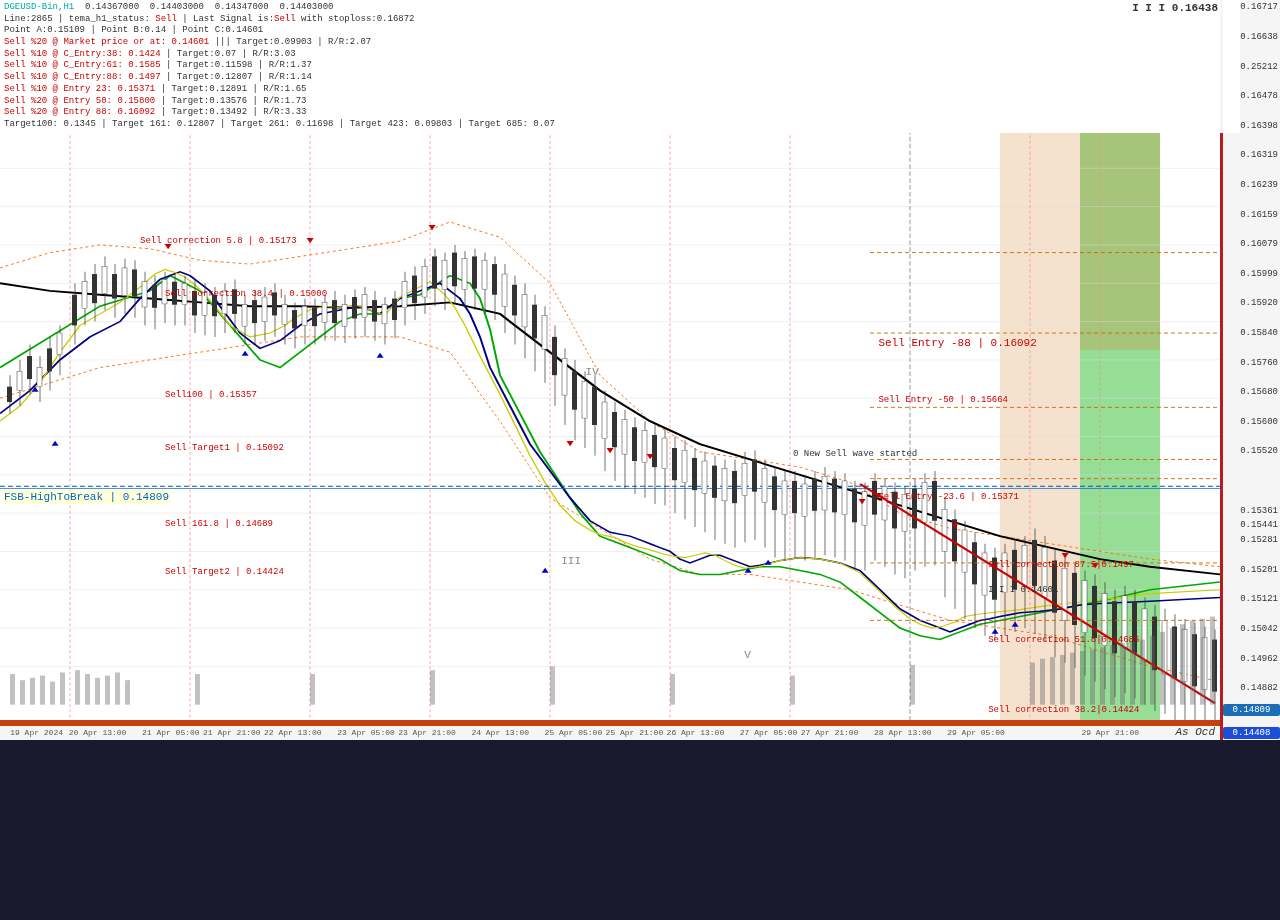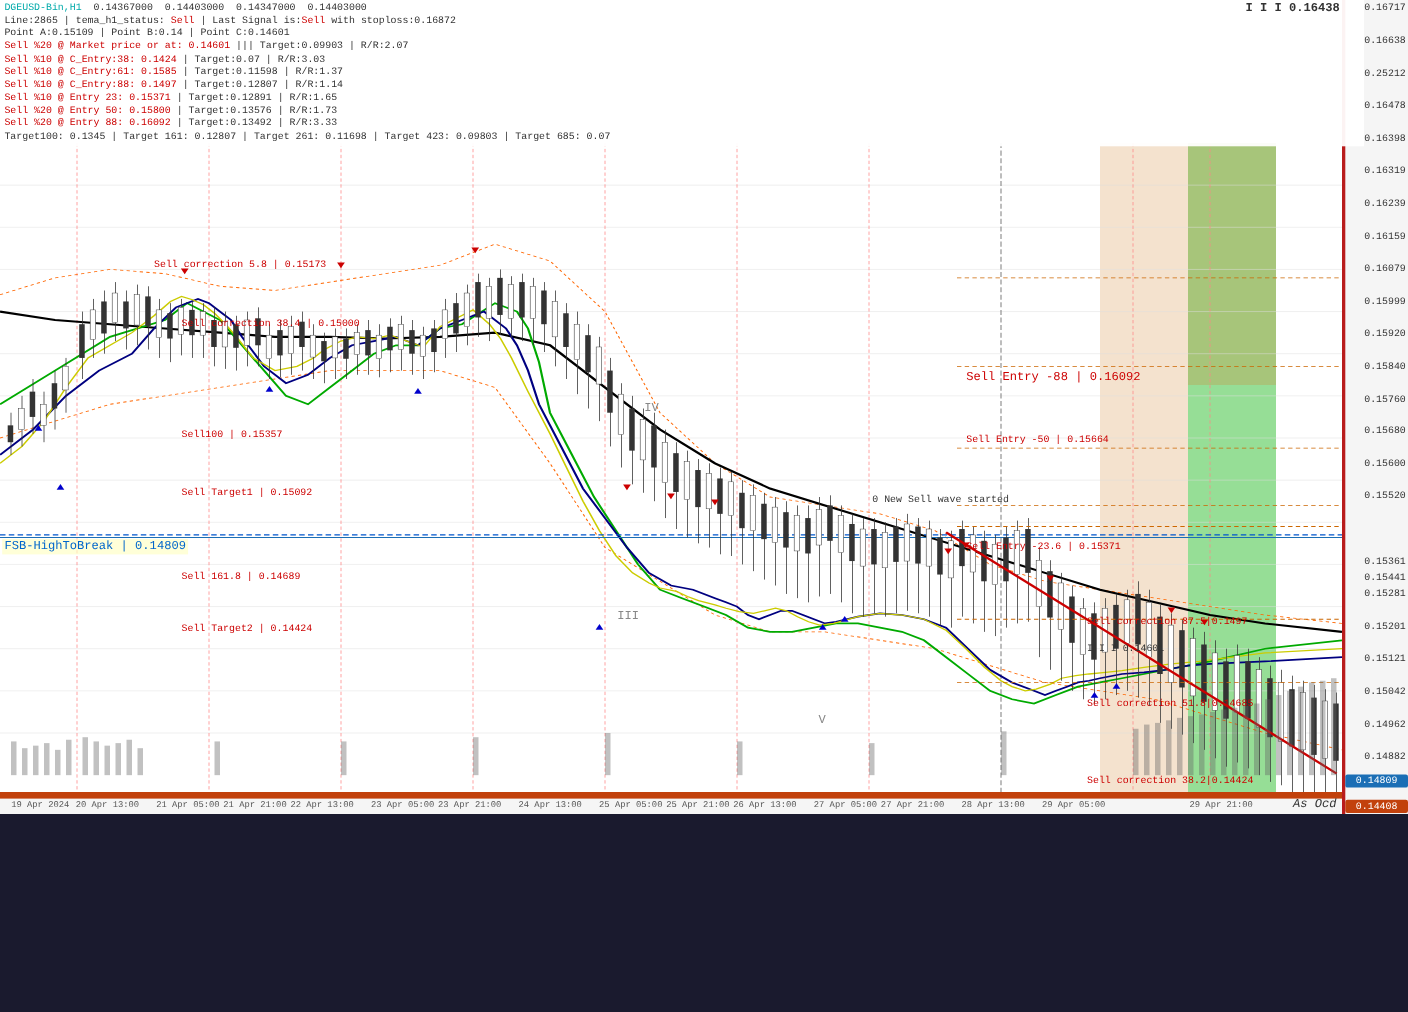--- a/index.html
+++ b/index.html
@@ -50,21 +50,21 @@
     }
 
     .price-label-highlight {
       background: #1a6eb5;
       color: white;
       padding: 1px 3px;
       border-radius: 2px;
     }
 
     .price-label-dark {
-      background: #c2410c;
+      background: #1d4ed8;
       color: white;
       padding: 1px 3px;
       border-radius: 2px;
     }
 
     #time-axis {
       position: absolute;
       bottom: 0;
       left: 0;
       right: 60px;

